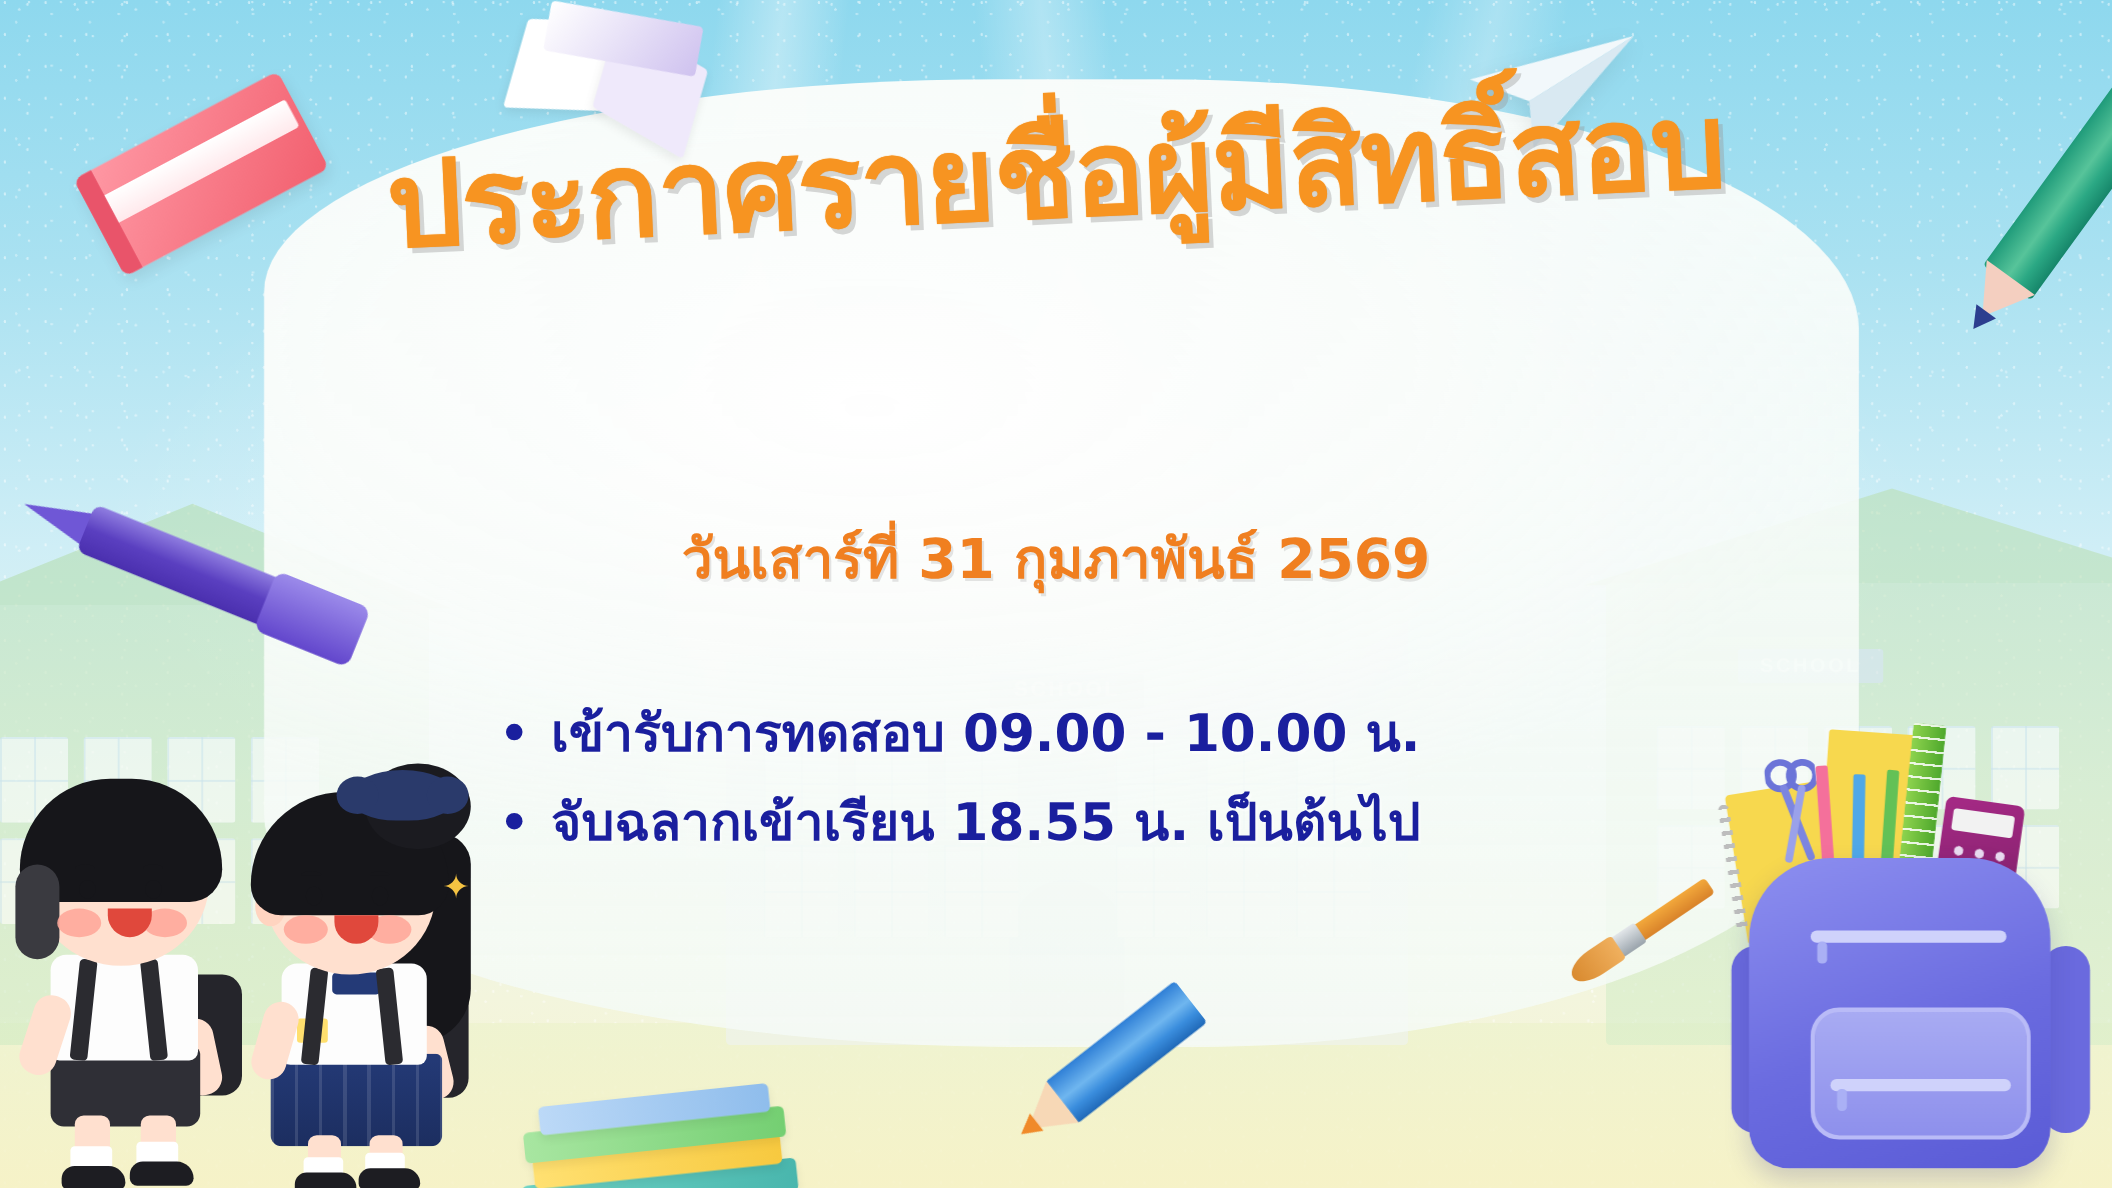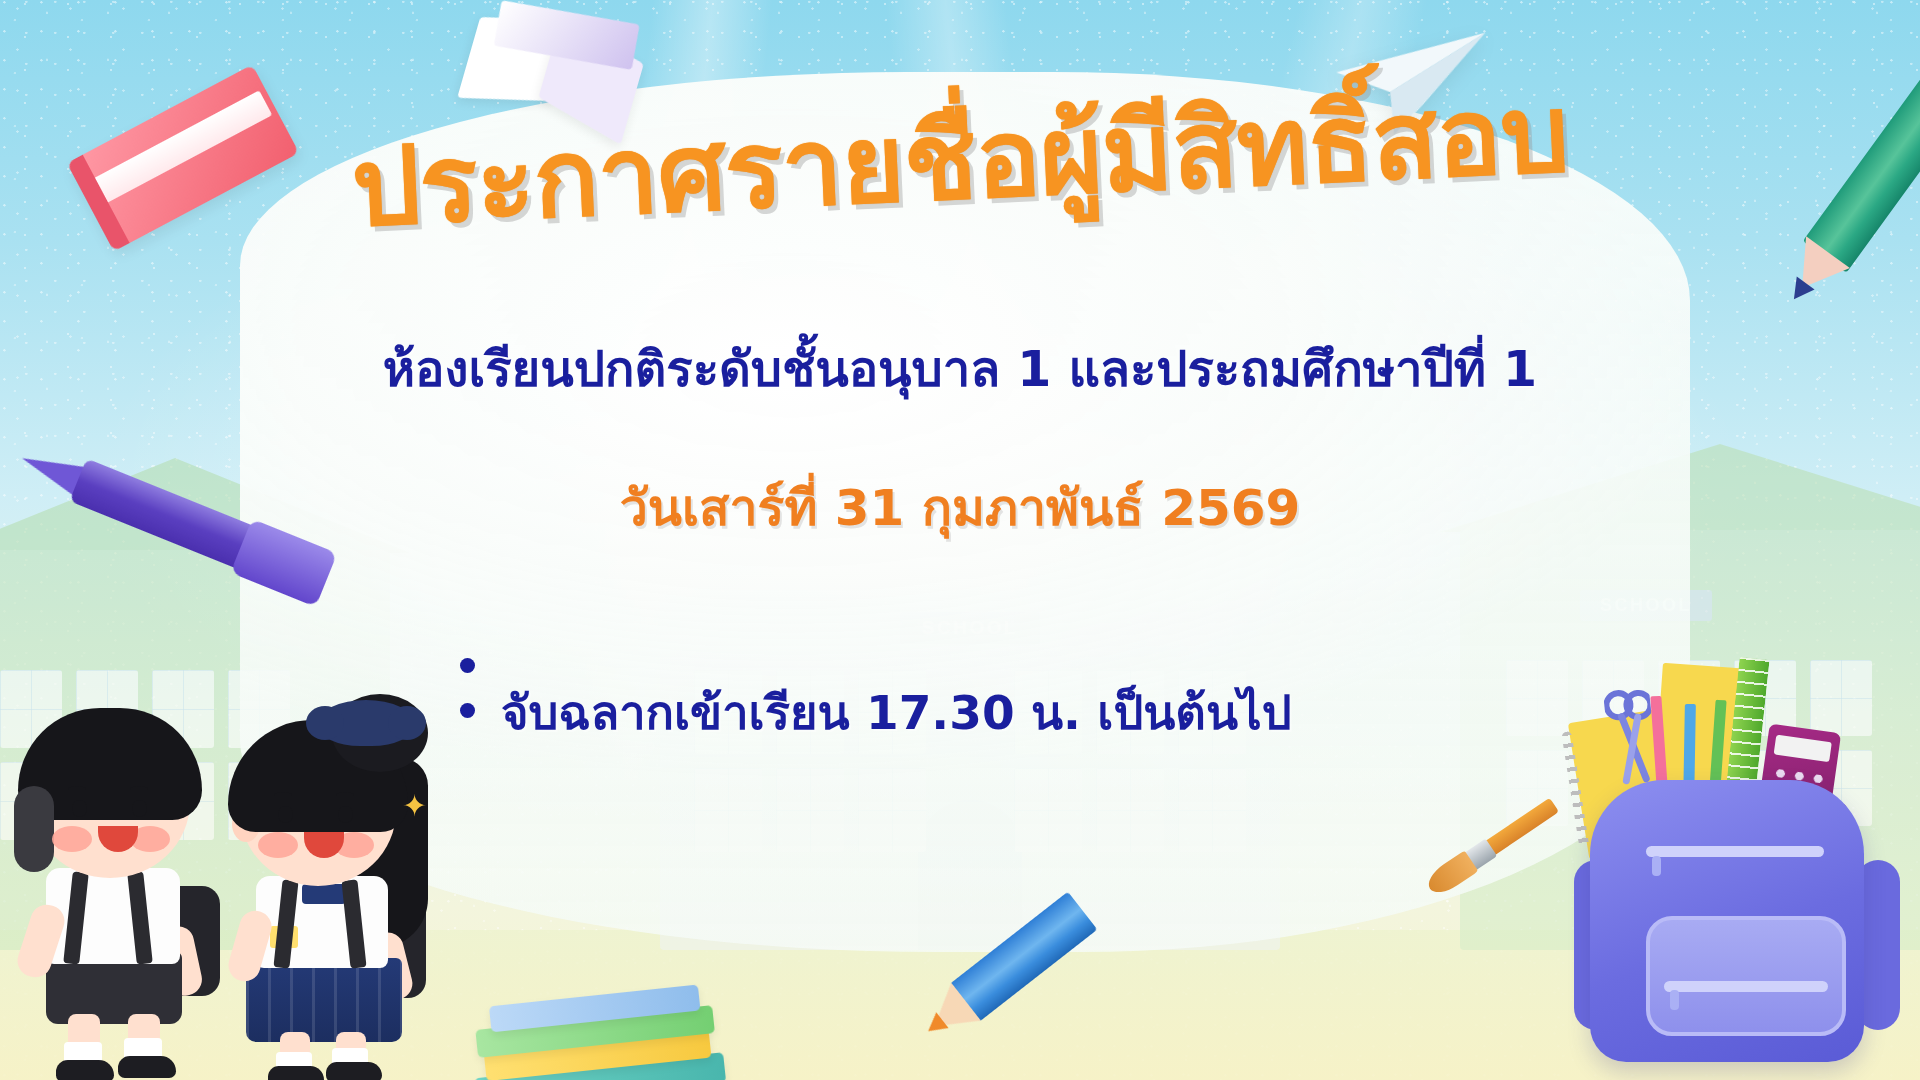--- a/index.html
+++ b/index.html
@@ -531,27 +531,27 @@
     <div class="brow r"></div>
     <div class="eye l"></div>
     <div class="eye r"></div>
     <div class="blush l"></div>
     <div class="blush r"></div>
     <div class="mouth"></div>
   </div>
 
   <div class="content">
     <div class="headline">ประกาศรายชื่อผู้มีสิทธิ์สอบ</div>
-    <div class="subtitle">ห้องเรียนปกติระดับชั้นอนุบาล 1 และประถมศึกษาปีที่ 1</div>
     <div class="date">วันเสาร์ที่ 31 กุมภาพันธ์ 2569</div>
 
     <div class="agenda">
       <div class="row">
         <span class="dot"></span>
+        <span class="txt">เข้ารับการทดสอบ 09.00 - 10.00 น.</span>
       </div>
       <div class="row">
         <span class="dot"></span>
-        <span class="txt">จับฉลากเข้าเรียน 17.30 น.  เป็นต้นไป</span>
+        <span class="txt">จับฉลากเข้าเรียน 18.55 น.  เป็นต้นไป</span>
       </div>
     </div>
   </div>
 
 </div>
 
 </body></html>

